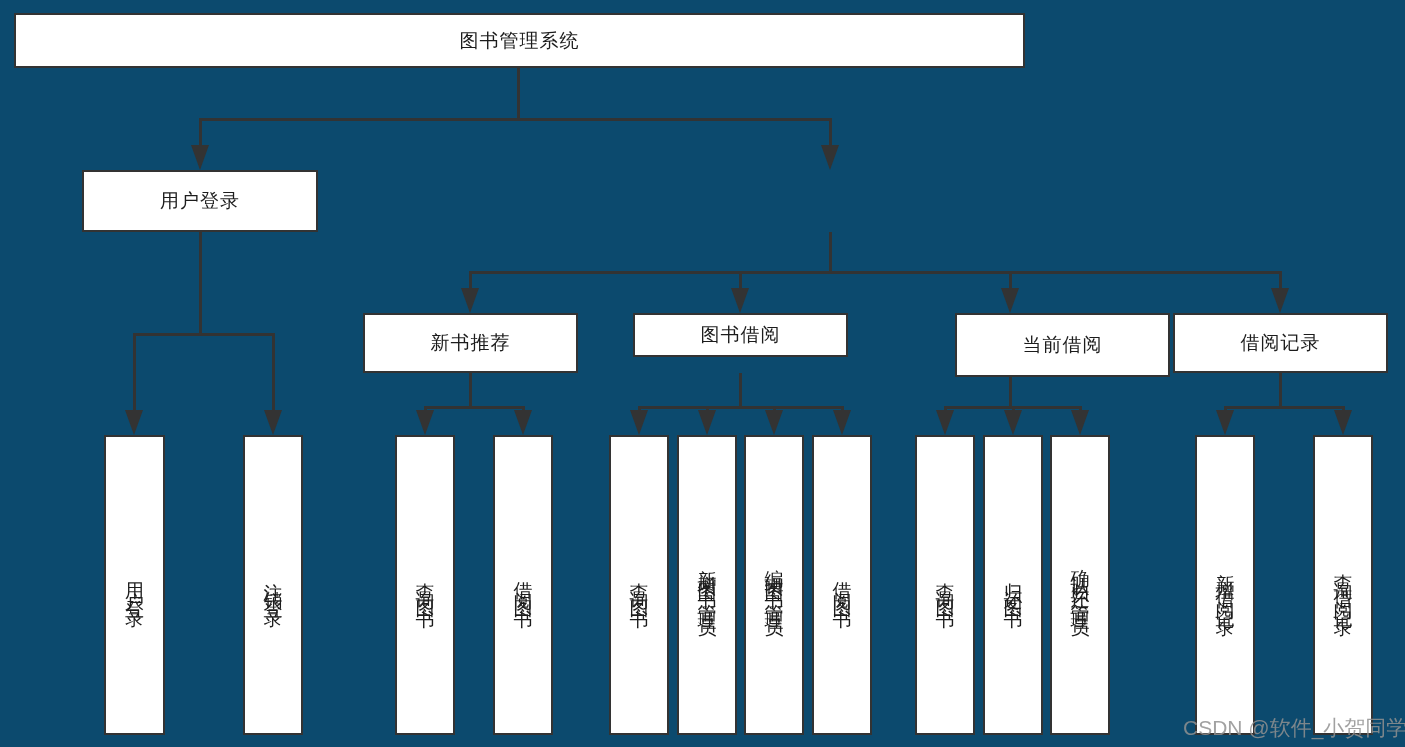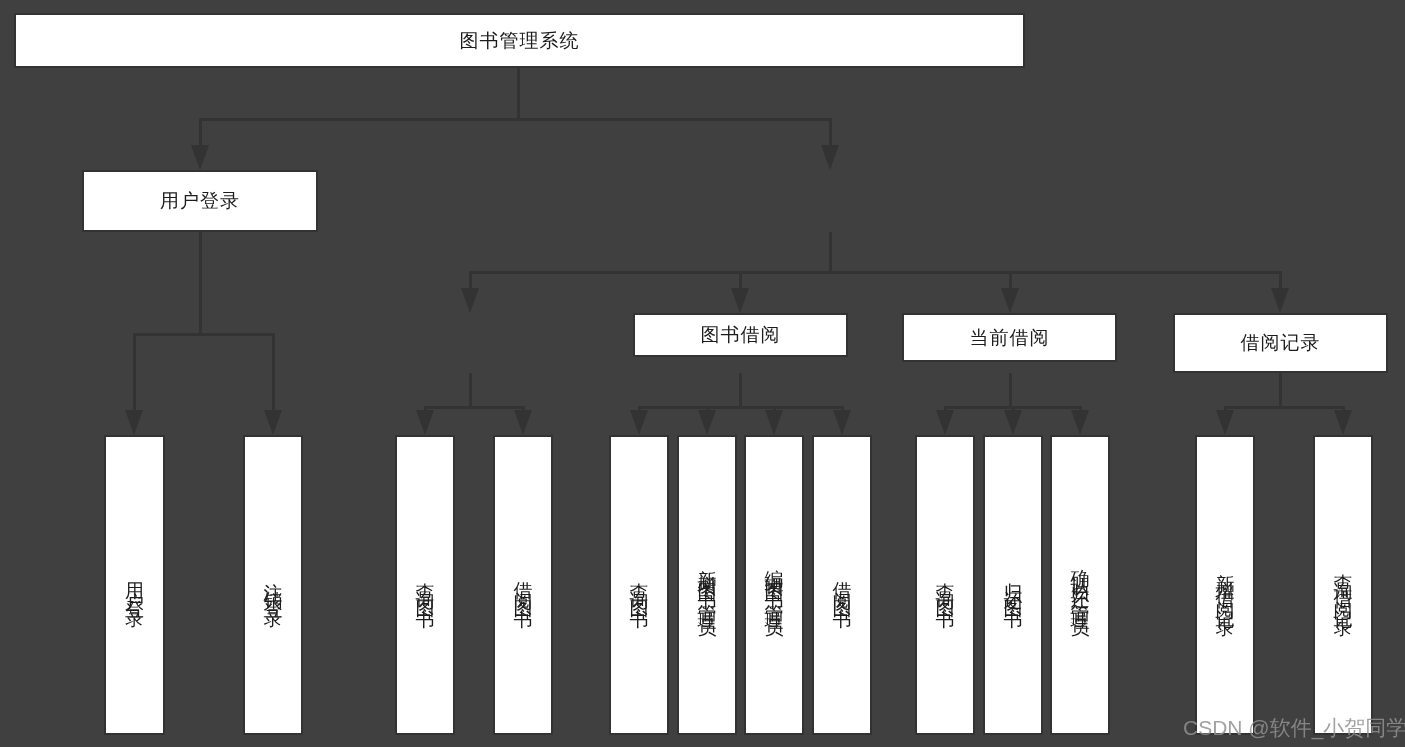--- a/index.html
+++ b/index.html
@@ -1,17 +1,17 @@
 <!DOCTYPE html>
 <html><head>
 <meta charset="utf-8">
 <style>
   html,body{margin:0;padding:0;background:#ffffff;}
   #stage{
-    position:relative;width:1405px;height:747px;background:#404040;overflow:hidden;
+    position:relative;width:1405px;height:747px;background:#0c4a6e;overflow:hidden;
     font-family:"Liberation Sans","DejaVu Sans",sans-serif;color:#1c1c1c;
   }
   .box{
     position:absolute;background:#ffffff;border:2px solid #333333;box-sizing:border-box;
     display:flex;align-items:center;justify-content:center;
     font-size:19px;letter-spacing:1px;color:#1c1c1c;z-index:2;
   }
   .vbox{
     writing-mode:vertical-rl;letter-spacing:9px;font-size:19px;
     display:flex;align-items:center;justify-content:center;text-align:center;
@@ -55,22 +55,23 @@
   <div class="hline" style="left:468.5px;top:270.5px;width:813px"></div>
   <div class="vline" style="left:468.5px;top:272px;height:20px"></div>
   <div class="arrow" style="left:461px;top:288px"></div>
   <div class="vline" style="left:738.5px;top:272px;height:20px"></div>
   <div class="arrow" style="left:731px;top:288px"></div>
   <div class="vline" style="left:1008.5px;top:272px;height:20px"></div>
   <div class="arrow" style="left:1001px;top:288px"></div>
   <div class="vline" style="left:1278.5px;top:272px;height:20px"></div>
   <div class="arrow" style="left:1271px;top:288px"></div>
 
+  <div class="box" style="left:363px;top:313px;width:215px;height:60px">新书推荐</div>
   <div class="box" style="left:633px;top:313px;width:215px;height:44px">图书借阅</div>
-  <div class="box" style="left:902px;top:313px;width:215px;height:49px">当前借阅</div>
+  <div class="box" style="left:955px;top:313px;width:215px;height:64px">当前借阅</div>
   <div class="box" style="left:1173px;top:313px;width:215px;height:60px">借阅记录</div>
 
   <div class="vline" style="left:468.5px;top:373px;height:35px"></div>
   <div class="hline" style="left:423.5px;top:405.5px;width:101px"></div>
   <div class="vline" style="left:423.5px;top:407px;height:8px"></div>
   <div class="arrow" style="left:416px;top:410px"></div>
   <div class="vline" style="left:521.5px;top:407px;height:8px"></div>
   <div class="arrow" style="left:514px;top:410px"></div>
 
   <div class="vline" style="left:738.5px;top:373px;height:35px"></div>

